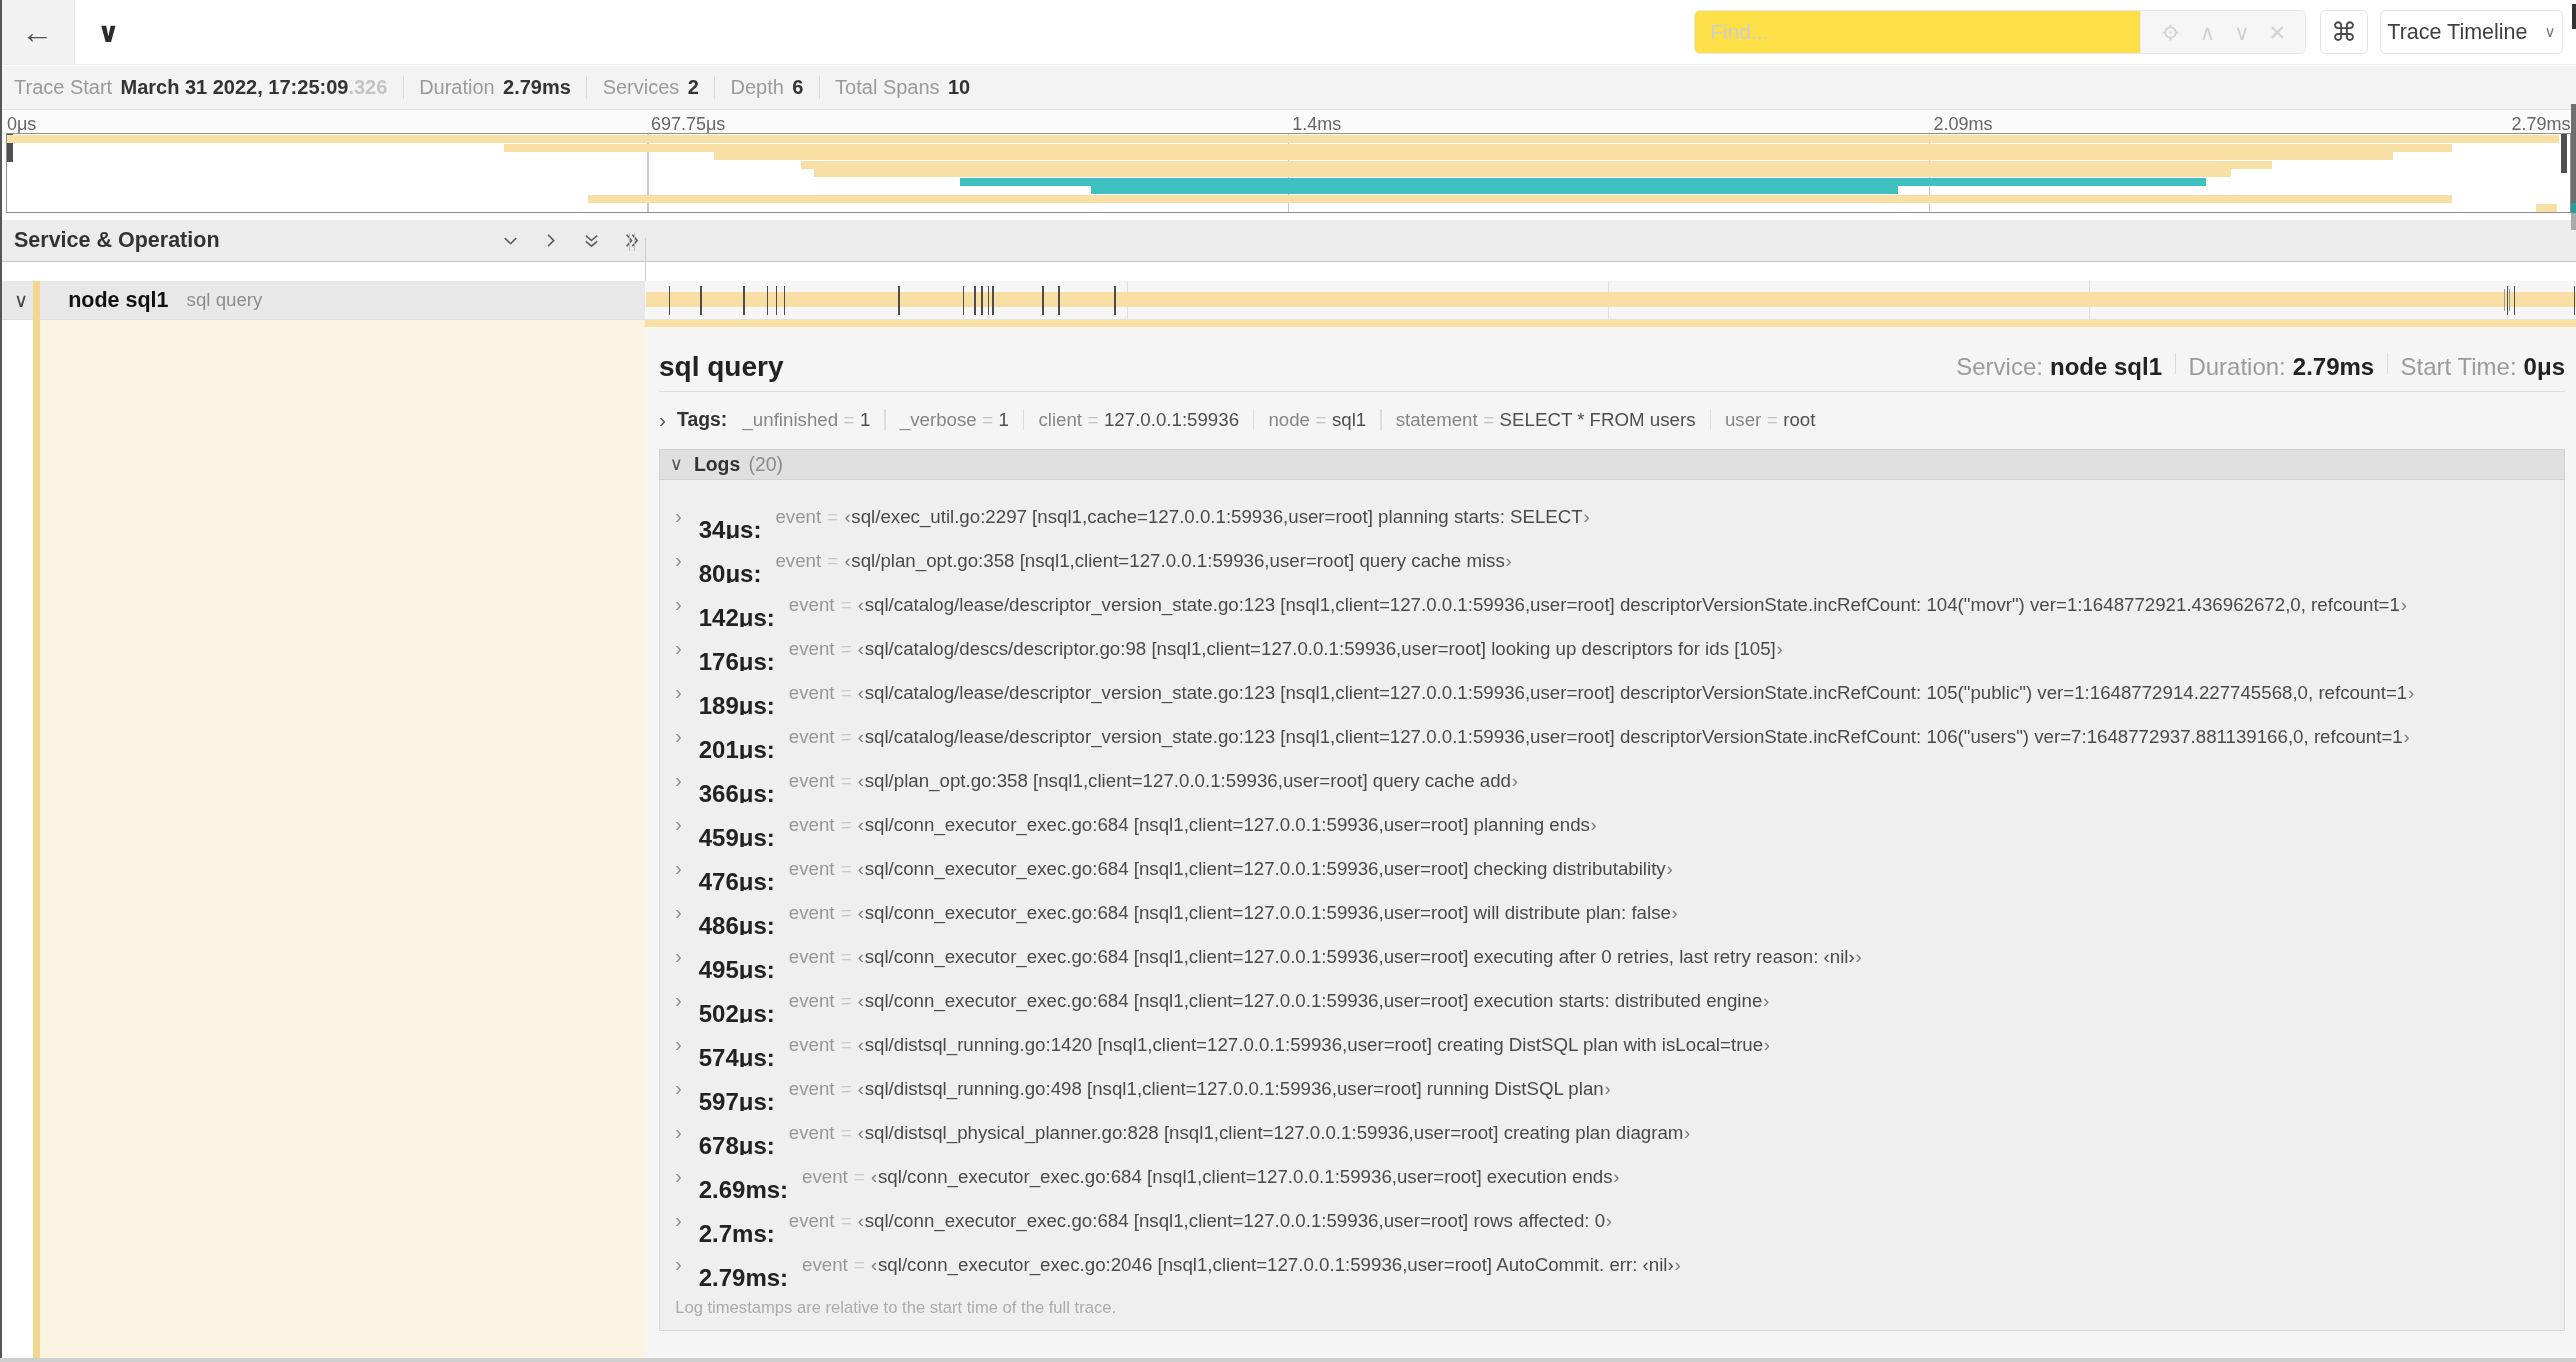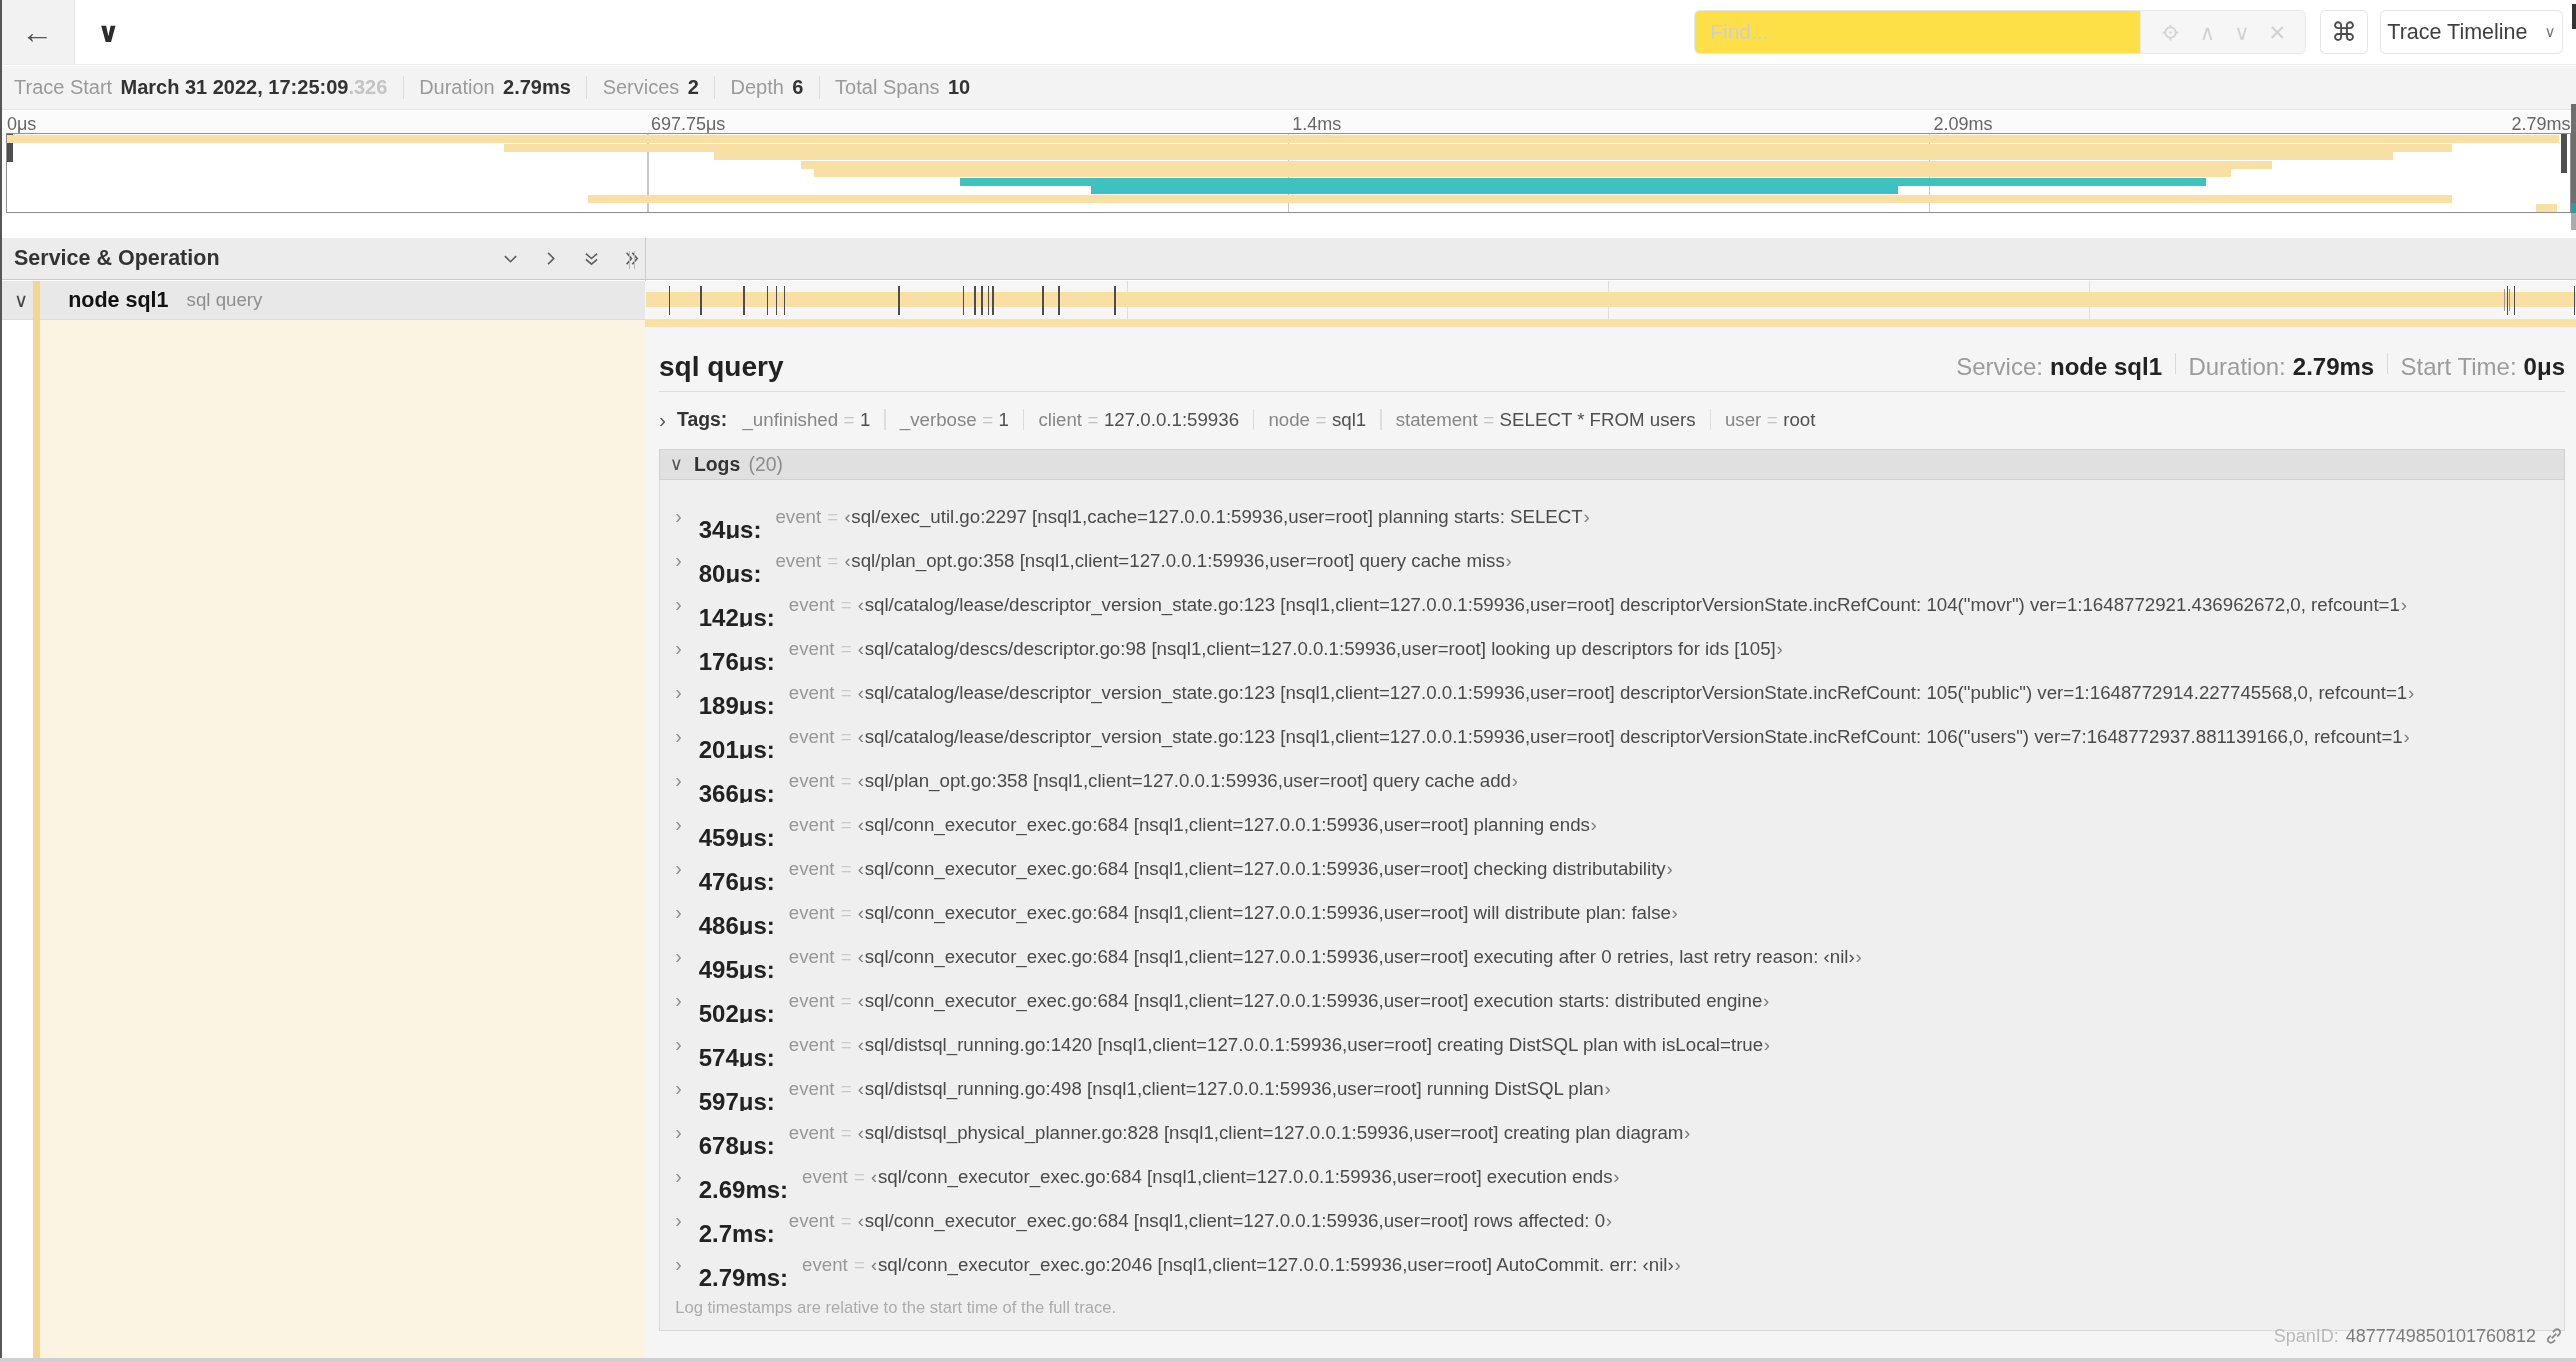--- a/index.html
+++ b/index.html
@@ -36,21 +36,21 @@
   
   .mini { position:absolute; left:0; top:111px; width:2576px; height:104px; background:#fbfbfb; }
   .mini-labels { position:absolute; left:5.5px; top:2.8px; width:2565px; height:21px; }
   .mini-label { position:absolute; top:0; font-size:18px; color:#666; white-space:nowrap; }
   .mini-canvas { position:absolute; left:5.5px; top:22px; width:2565px; height:80px; background:#fff; border:1.4px solid #8f8f8f; }
   .mini-grid { position:absolute; top:0; bottom:0; width:1.4px; background:#c9c9c9; }
   .mini-bar { position:absolute; height:7.6px; }
   .mini-handle { position:absolute; width:6.2px; background:#4f4f4f; top:0; cursor:ew-resize; }
 
   
-  .tl-hdr { position:absolute; left:0; top:238px; width:2576px; height:42px; background:#ececec; border-bottom:1.4px solid #c9c9c9; }
+  .tl-hdr { position:absolute; left:0; top:220px; width:2576px; height:42px; background:#ececec; border-bottom:1.4px solid #c9c9c9; }
   .so-title { position:absolute; left:14px; top:0; height:100%; display:flex; align-items:center; font-size:21.5px; font-weight:bold; color:#333; }
   .so-icons { position:absolute; left:500px; top:0; height:100%; display:flex; align-items:center; gap:19.4px; }
   .so-icon { width:21px; height:21px; color:#5d5d5d; cursor:pointer; display:flex; }
   .grip { position:absolute; display:flex; gap:3.5px; cursor:col-resize; }
   .grip i { display:block; width:1.4px; background:#b9b9b9; }
   .panel-divider { position:absolute; left:645px; top:238px; width:1.4px; height:82px; background:#cdcdcd; }
   .tl-ticks { position:absolute; left:647px; top:238px; width:1924px; height:42px; }
   .tl-tick-label { position:absolute; top:0; height:42px; display:flex; align-items:center; font-size:18.7px; color:#4d4d4d; white-space:nowrap; }
   .gridline { position:absolute; width:1.4px; background:#dfdfdf; }
 
@@ -467,31 +467,20 @@
             <span class="log-exp">›</span>
             <span class="log-time">2.79ms:</span>
             <span class="log-field">event</span>
             <span class="log-eq">=</span>
             <span class="log-value">sql/conn_executor_exec.go:2046 [nsql1,client=127.0.0.1:59936,user=root] AutoCommit. err: ‹nil›</span>
           </div>
           <div class="logs-footer">Log timestamps are relative to the start time of the full trace.</div>
         </div>
     </div>
 
-    <div class="spanid-row">
-      <span class="spanid-label">SpanID:</span>
-      <span class="spanid-value">4877749850101760812</span>
-      <span class="link-icon">
-        <svg viewBox="0 0 24 24" fill="none" stroke="currentColor" stroke-width="2">
-          <path d="M9.5 14.5l5-5"></path>
-          <path d="M8.5 11.5l-2.2 2.2a3.3 3.3 0 104.7 4.7l2.2-2.2"></path>
-          <path d="M15.5 12.5l2.2-2.2a3.3 3.3 0 10-4.7-4.7l-2.2 2.2"></path>
-        </svg>
-      </span>
-    </div>
   </div>
 
   <div class="edge-left"></div>
   <div class="edge-bottom"></div>
   <div class="edge-right-gray"></div>
   <div class="edge-right-teal"></div>
   <div class="edge-right-lite"></div>
   <div class="edge-tr"></div>
 </div>
 

